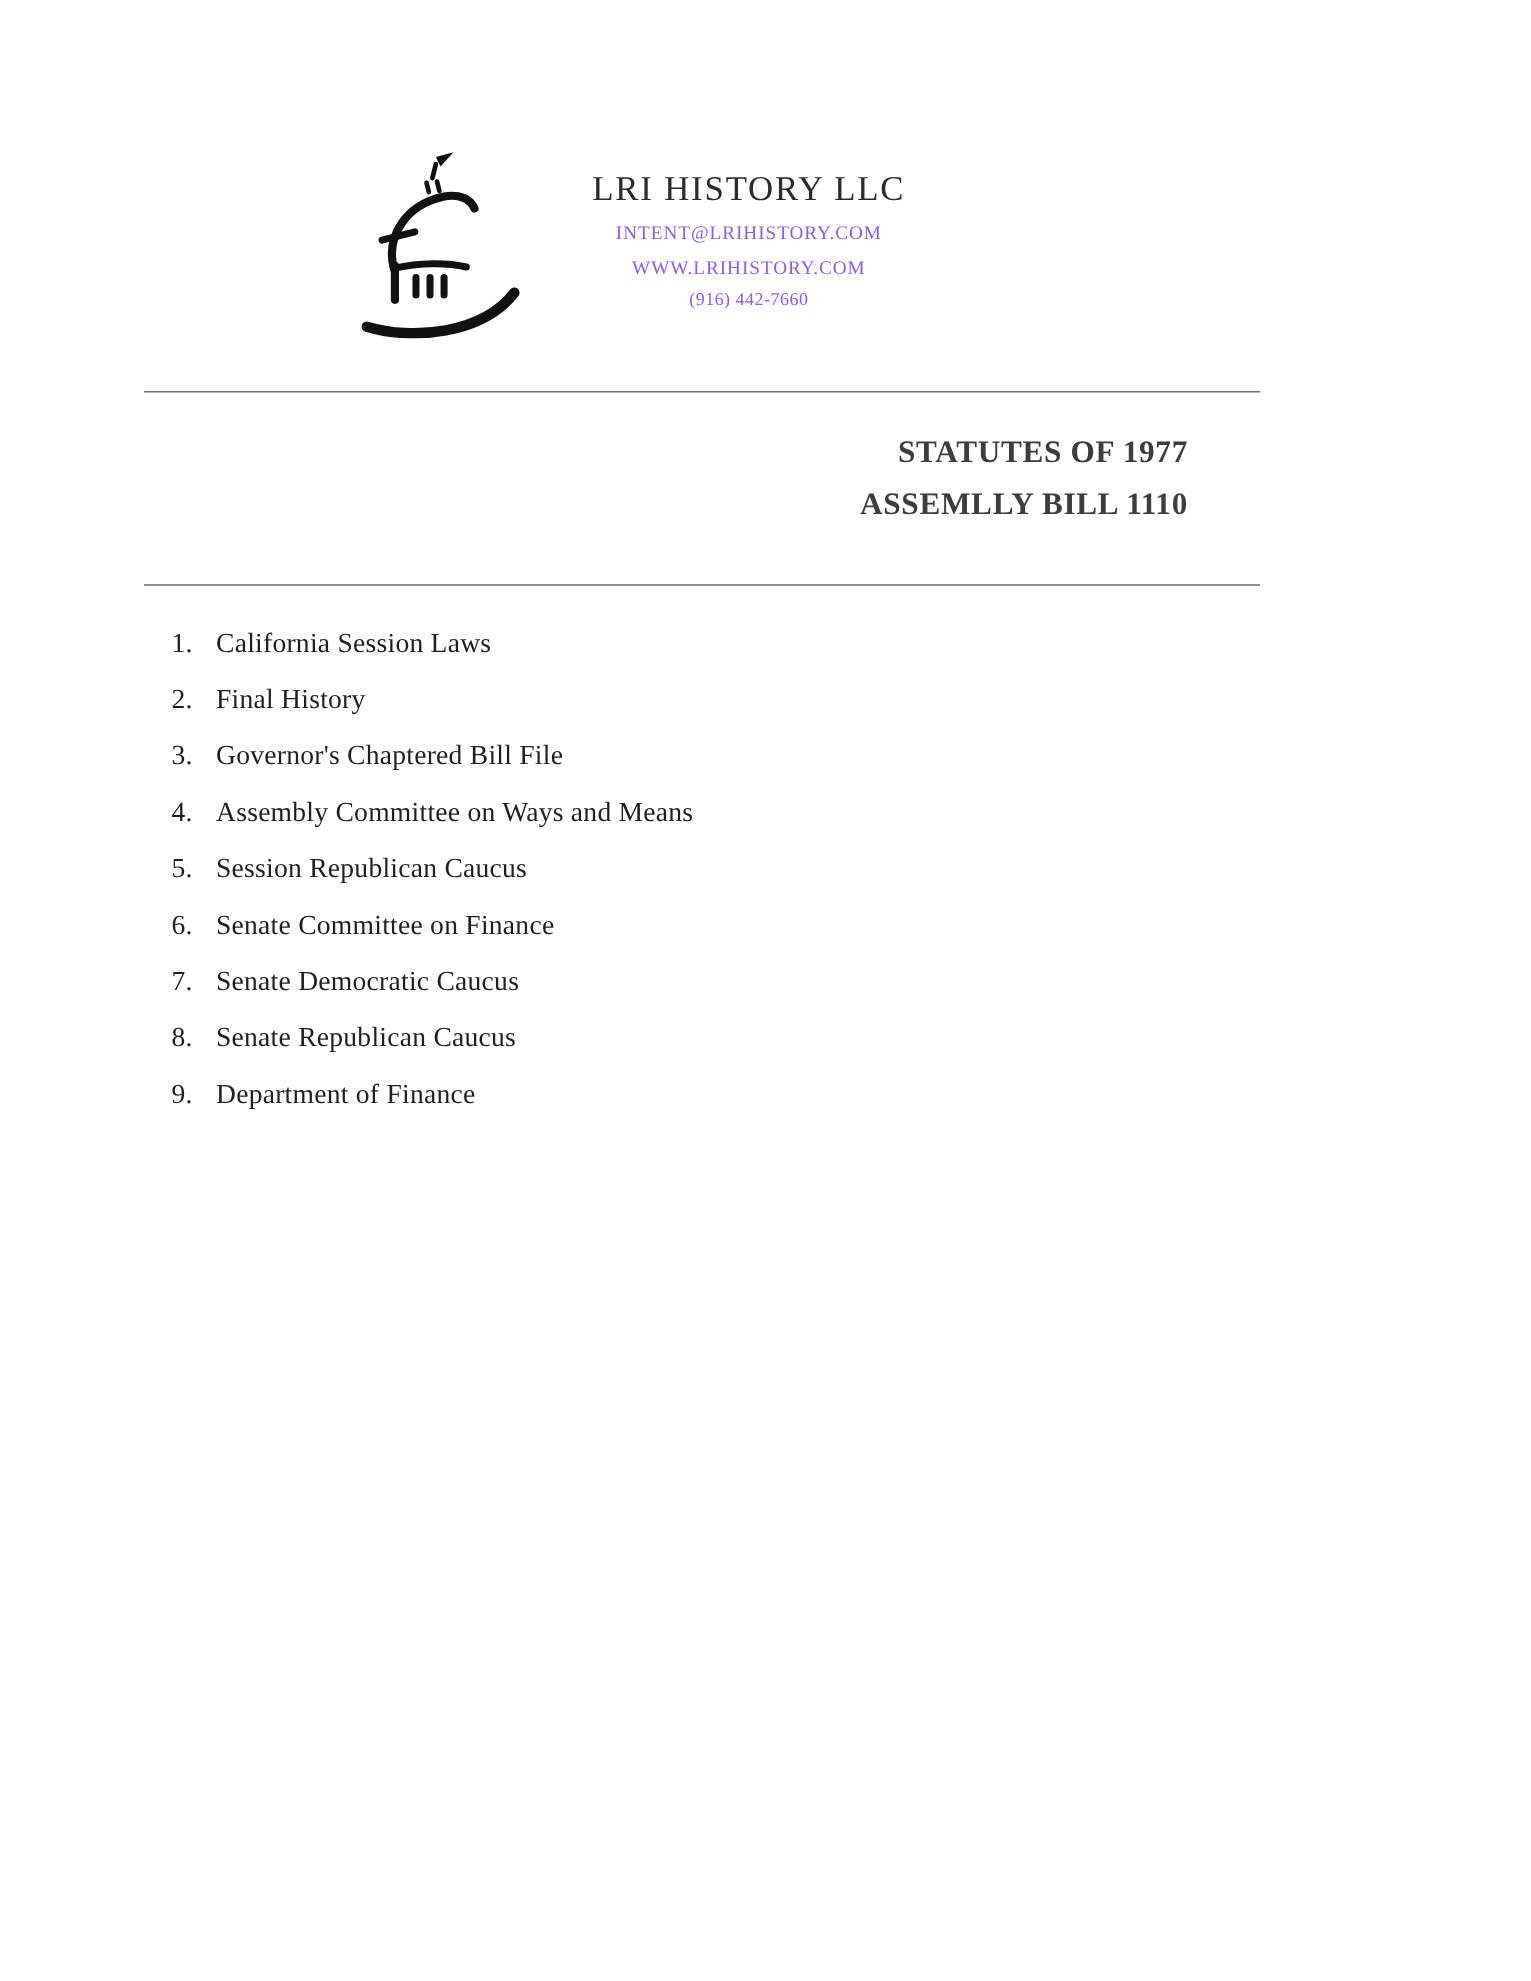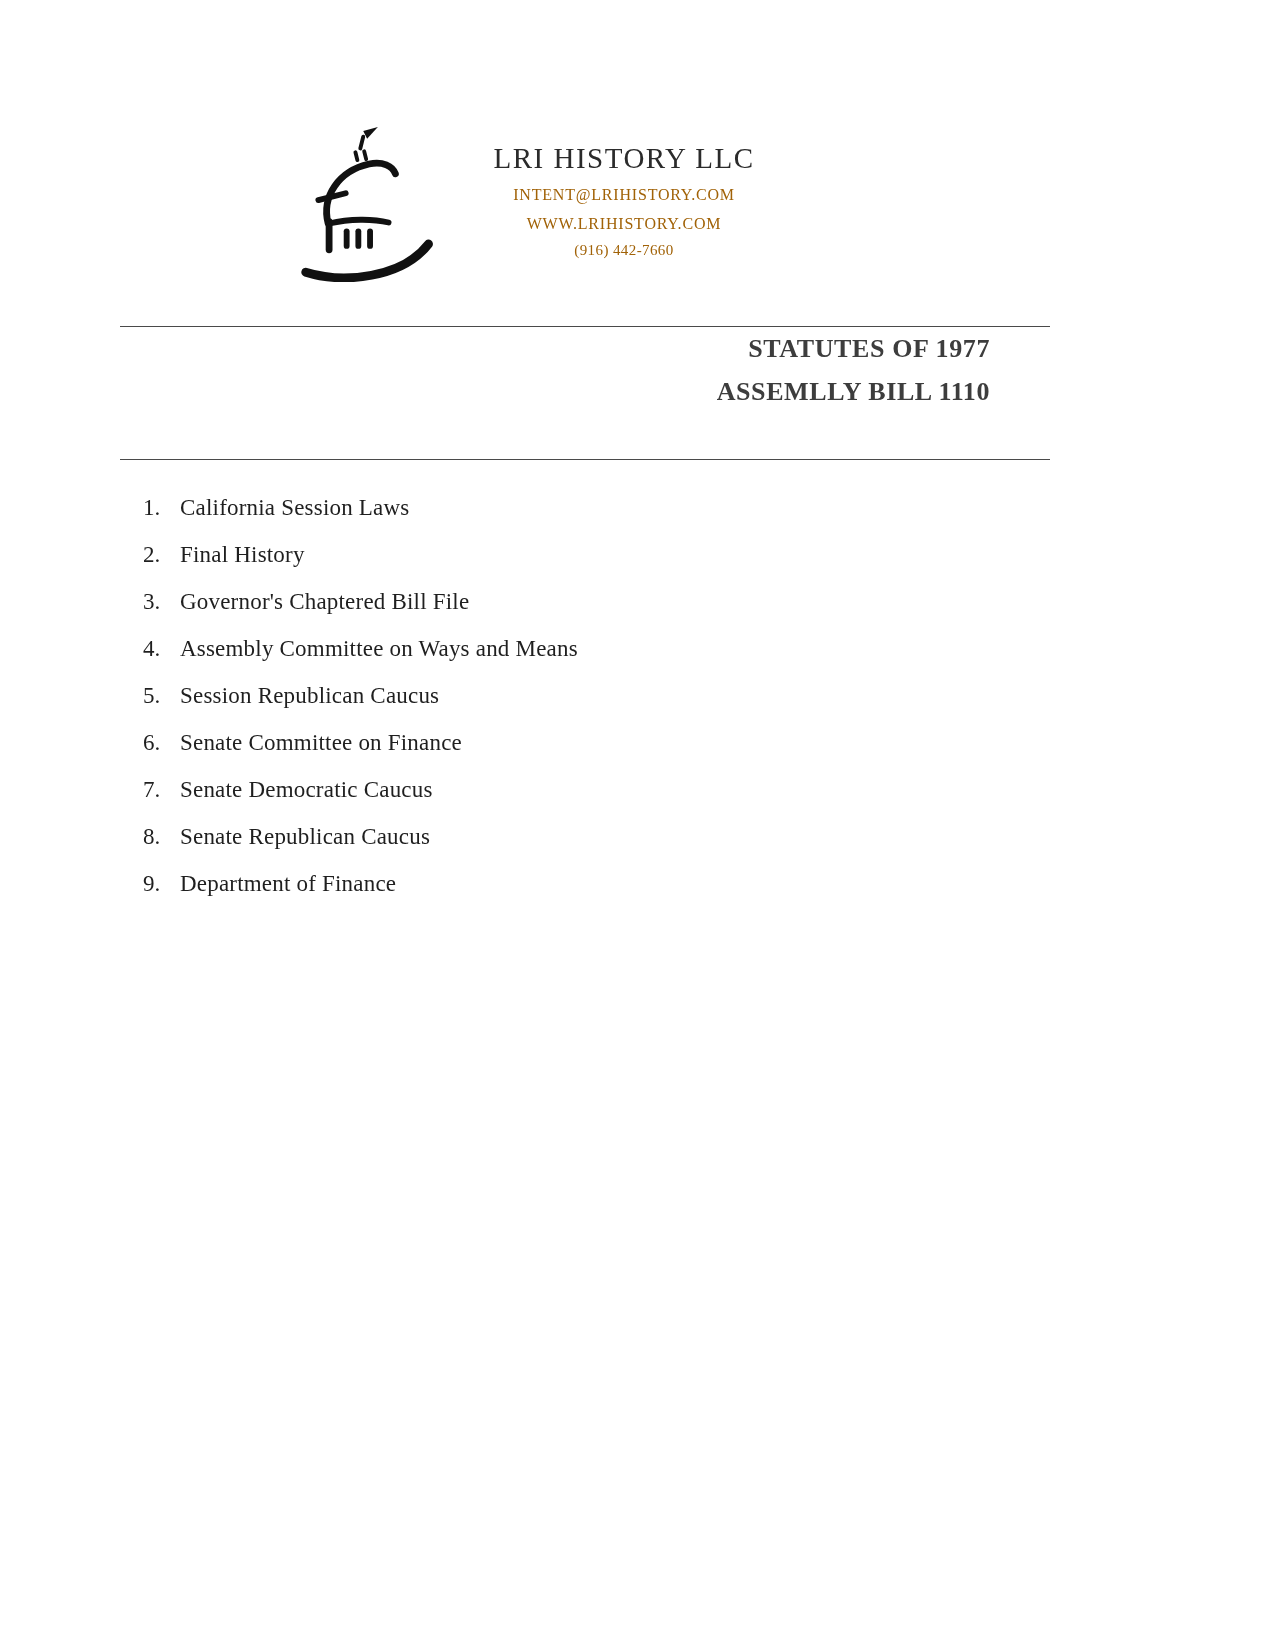--- a/index.html
+++ b/index.html
@@ -39,21 +39,21 @@
   }
   .company-name {
     font-size: 29px;
     letter-spacing: 1.5px;
     color: #2b2b2b;
     white-space: nowrap;
   }
   .contact-line {
     font-size: 16px;
     letter-spacing: 0.8px;
-    color: #a16207;
+    color: #8b5cf6;
     margin-top: 11px;
     white-space: nowrap;
   }
   .contact-line.phone {
     font-size: 15px;
     letter-spacing: 0.4px;
     margin-top: 9px;
   }
 
   
@@ -64,20 +64,21 @@
     margin-right: 226px;
     height: 0;
   }
   .rule-1 { margin-top: 44px; }
   .rule-2 { margin-top: 46px; }
 
   
   .title-block {
     text-align: right;
     padding-right: 286px;
+    margin-top: 28px;
     font-weight: bold;
     color: #3d3d3d;
   }
   .title-line {
     font-size: 26px;
     line-height: 43px;
     letter-spacing: 0.6px;
     white-space: pre;
   }
 

